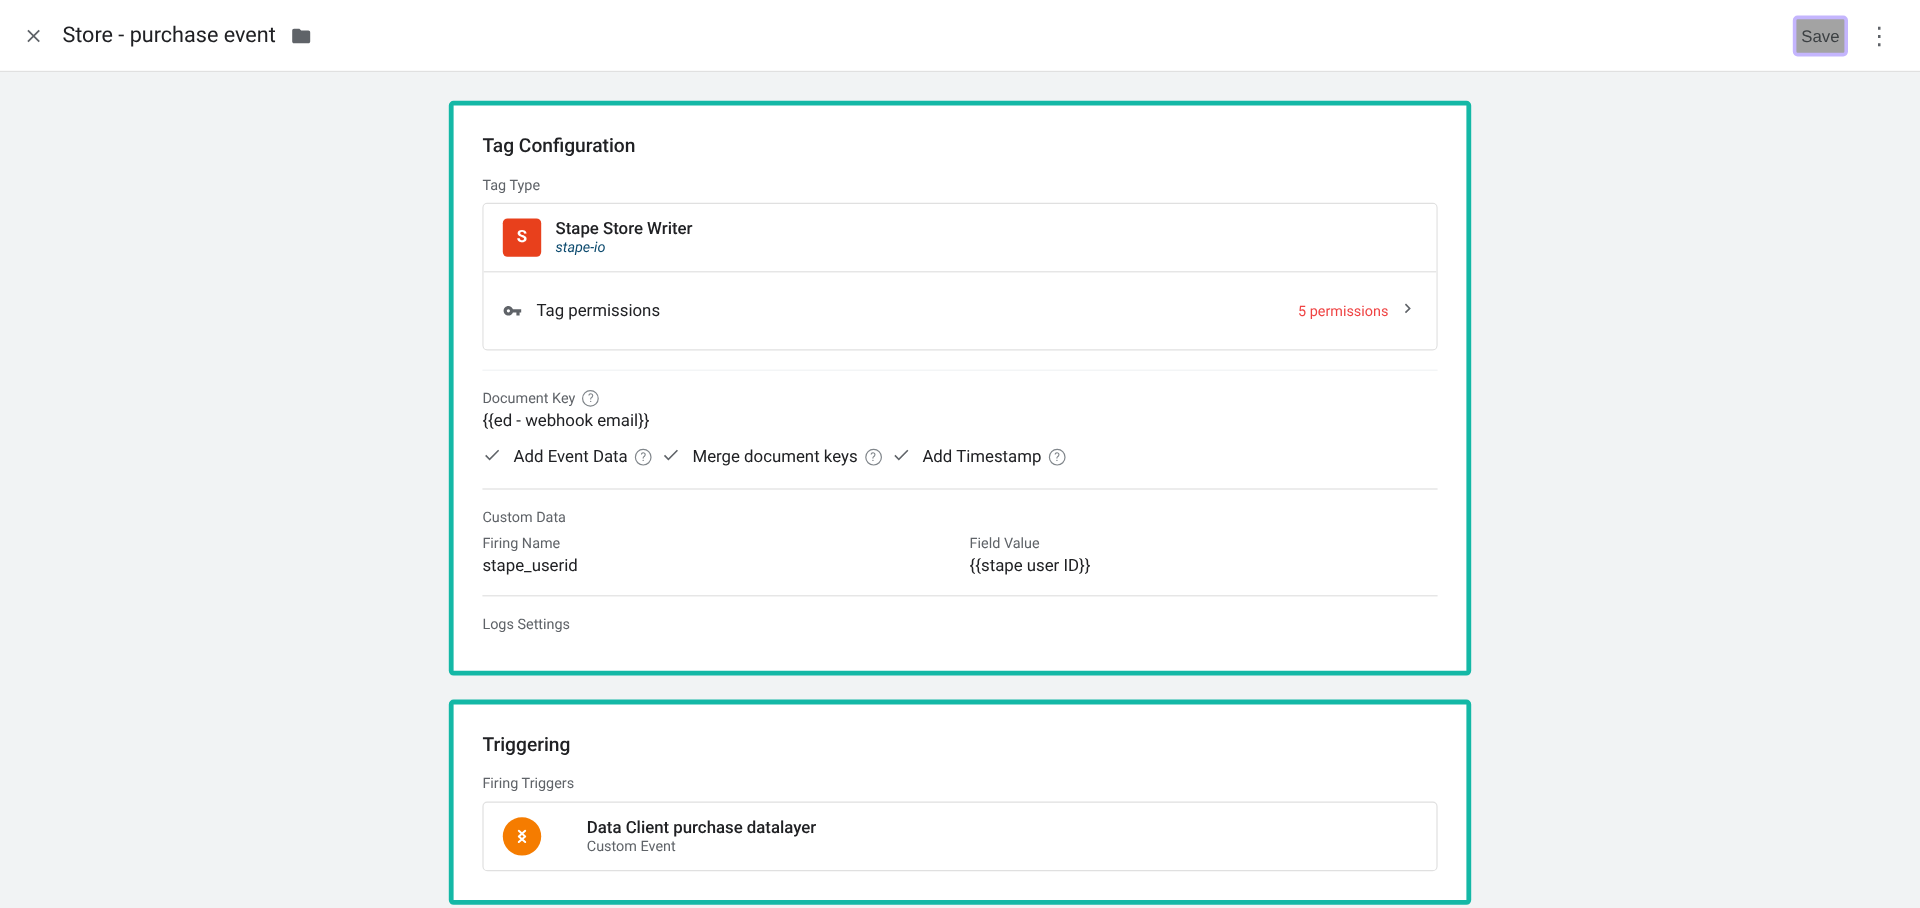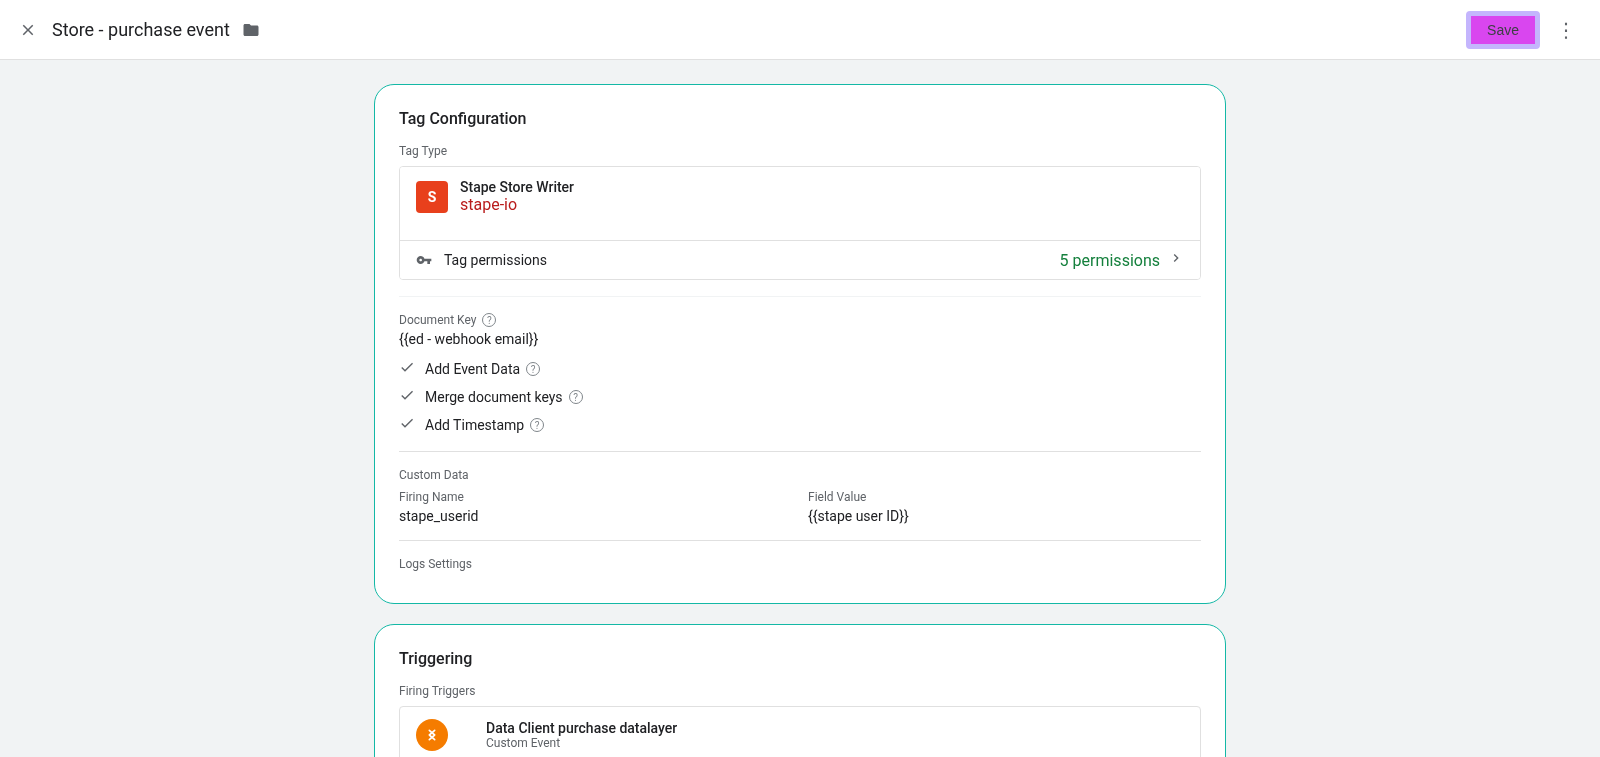--- a/index.html
+++ b/index.html
@@ -48,23 +48,23 @@
       align-items: center;
       cursor: pointer;
     }
     .header-right {
       margin-left: auto;
       display: flex;
       align-items: center;
       gap: 8px;
     }
     .save-btn {
-      padding: 6px 16px;
-      border: 5px solid #c4b5fd;
-      background: #d946ef;
+      padding: 6px 4px;
+      border: 3px solid #c4b5fd;
+      background: #a3a3a3;
       border-radius: 4px;
       font-size: 14px;
       color: #3c4043;
       cursor: pointer;
     }
     .more-icon {
       color: #5f6368;
       font-size: 20px;
       cursor: pointer;
       width: 36px;
@@ -78,22 +78,22 @@
     
     .main {
       padding: 24px;
       max-width: 900px;
       margin: 0 auto;
     }
 
     
     .card {
       background: #fff;
-      border-radius: 20px;
-      border: 1px solid #14b8a6;
+      border-radius: 4px;
+      border: 4px solid #14b8a6;
       margin-bottom: 20px;
       padding: 24px;
     }
 
     .card-title {
       font-size: 16px;
       font-weight: 500;
       color: #202124;
       margin-bottom: 16px;
     }
@@ -131,47 +131,47 @@
       font-size: 14px;
       margin-right: 12px;
       flex-shrink: 0;
     }
     .tag-type-info .tag-name {
       font-size: 14px;
       font-weight: 500;
       color: #202124;
     }
     .tag-type-info .tag-sub {
-      font-size: 16px;
-      color: #b91c1c;
+      font-size: 12px;
+      color: #0c4a6e;
+      font-style: italic;
     }
     .permissions-row {
       display: flex;
       align-items: center;
-      padding: 9px 16px;
+      padding: 22px 16px;
       border-top: 1px solid #e0e0e0;
       cursor: pointer;
       background: #fff;
-      margin-top: 14px;
     }
     .key-icon {
       color: #5f6368;
       margin-right: 12px;
       font-size: 16px;
       display: flex;
       align-items: center;
     }
     .permissions-label {
       font-size: 14px;
       color: #202124;
       flex: 1;
     }
     .permissions-count {
-      font-size: 16px;
-      color: #15803d;
+      font-size: 12px;
+      color: #ef4444;
       margin-right: 8px;
     }
     .chevron-icon {
       color: #5f6368;
       font-size: 16px;
     }
 
     
     .doc-key-section {
       margin-top: 16px;
@@ -201,21 +201,21 @@
     }
     .doc-key-value {
       font-size: 14px;
       color: #202124;
       margin-bottom: 12px;
     }
 
     
     .checkbox-group {
       display: flex;
-      flex-direction: column;
+      flex-direction: row;
       gap: 8px;
       margin-top: 8px;
     }
     .checkbox-item {
       display: flex;
       align-items: center;
       gap: 10px;
       font-size: 14px;
       color: #202124;
     }

